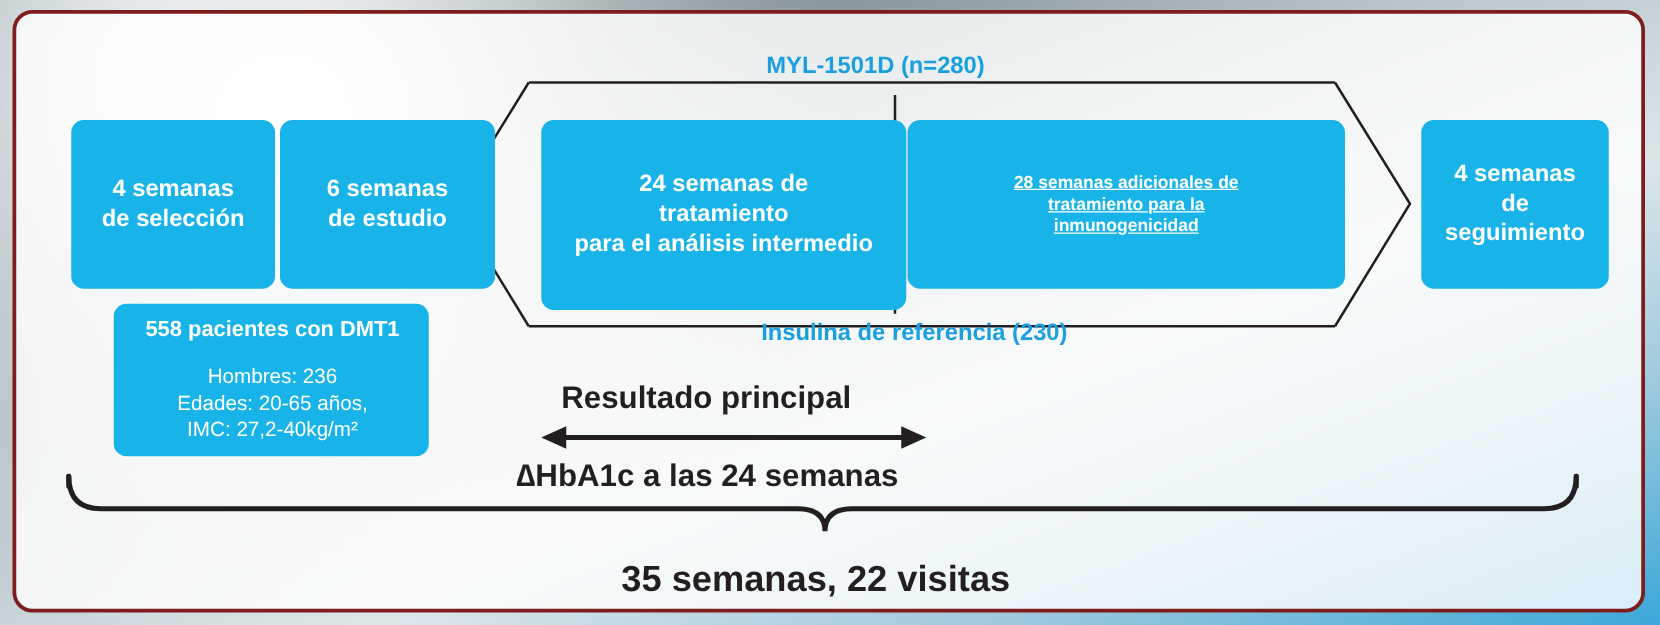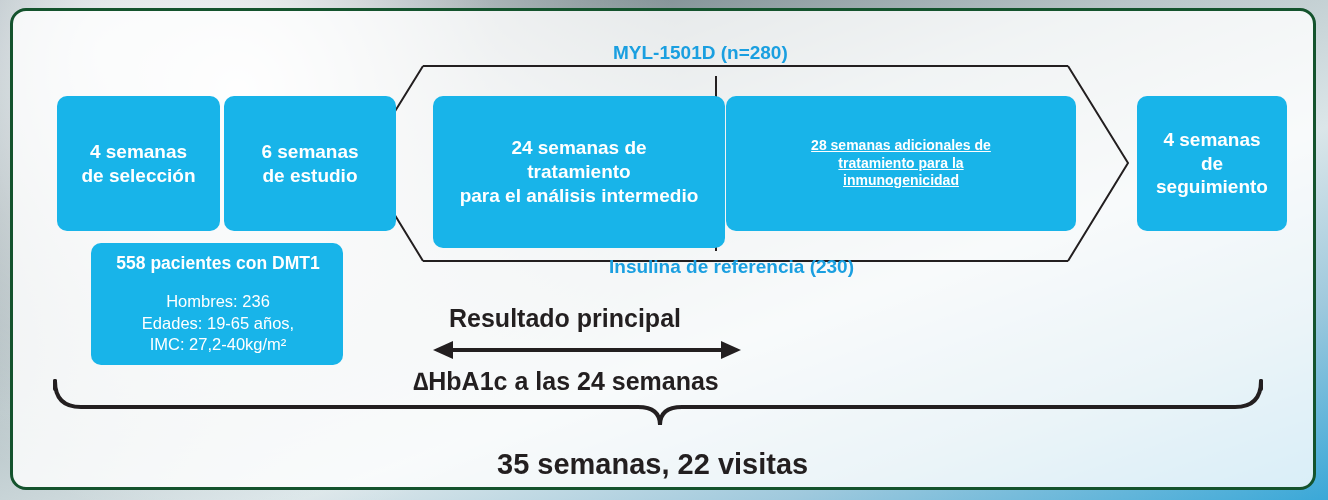--- a/index.html
+++ b/index.html
@@ -27,21 +27,21 @@
       radial-gradient(circle at 18% 18%, rgba(255,255,255,0.92) 0%, rgba(255,255,255,0.0) 38%),
       radial-gradient(circle at 8% 10%, rgba(210,220,225,0.9) 0%, rgba(210,220,225,0) 30%),
       linear-gradient(160deg, #5b6e76 0%, #7e8e92 22%, #b9c6c9 42%, #dbe6e9 62%, #9fc9dd 80%, #3aa8d8 100%);
   }
   #card {
     position: absolute;
     left: 10px;
     top: 8px;
     width: 1306px;
     height: 482px;
-    border: 3px solid #14532d;
+    border: 3px solid #7f1d1d;
     border-radius: 16px;
     background: rgba(255,255,255,0.80);
     box-sizing: border-box;
     overflow: hidden;
   }
   .blue-box {
     position: absolute;
     background: #18b4e9;
     border-radius: 10px;
     color: #ffffff;
@@ -157,21 +157,21 @@
       <span>4 semanas
 de
 seguimiento</span>
     </div>
 
     <div class="label-blue" id="label-insu">Insulina de referencia (230)</div>
 
     <div class="blue-box" id="box-patients">
       <div class="pt-title">558 pacientes con DMT1</div>
       <div class="pt-line">Hombres: 236</div>
-      <div class="pt-line">Edades: 19-65 años,</div>
+      <div class="pt-line">Edades: 20-65 años,</div>
       <div class="pt-line">IMC: 27,2-40kg/m²</div>
     </div>
 
     <div class="label-dark" id="label-outcome">Resultado principal</div>
 
     <div class="label-dark" id="label-hba1c">∆HbA1c a las 24 semanas</div>
 
     <div class="label-dark" id="label-total">35 semanas, 22 visitas</div>
 
   </div>

